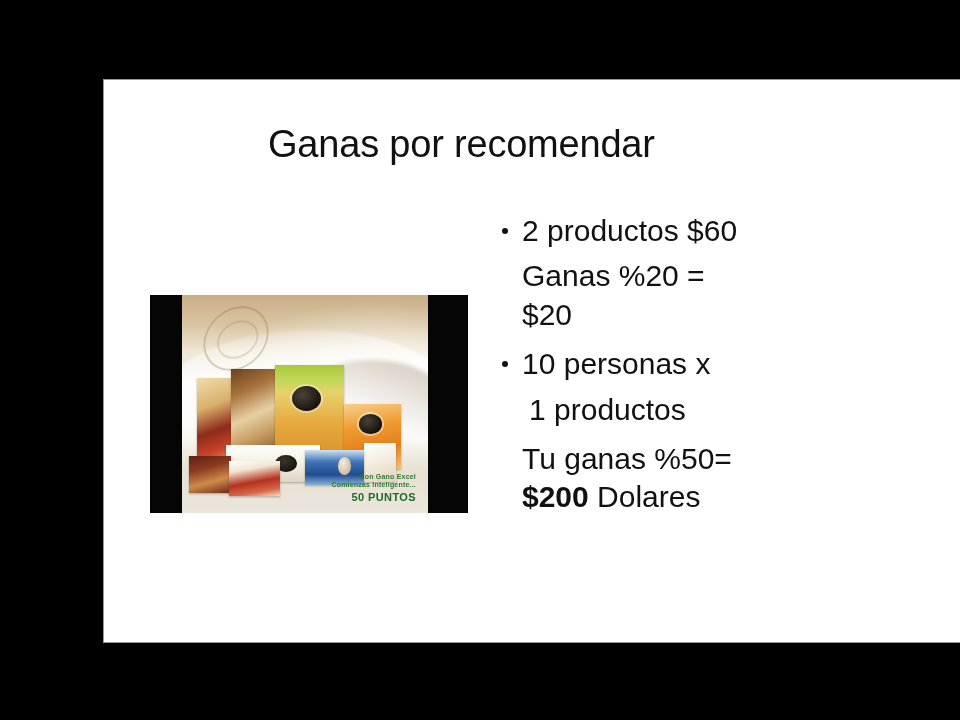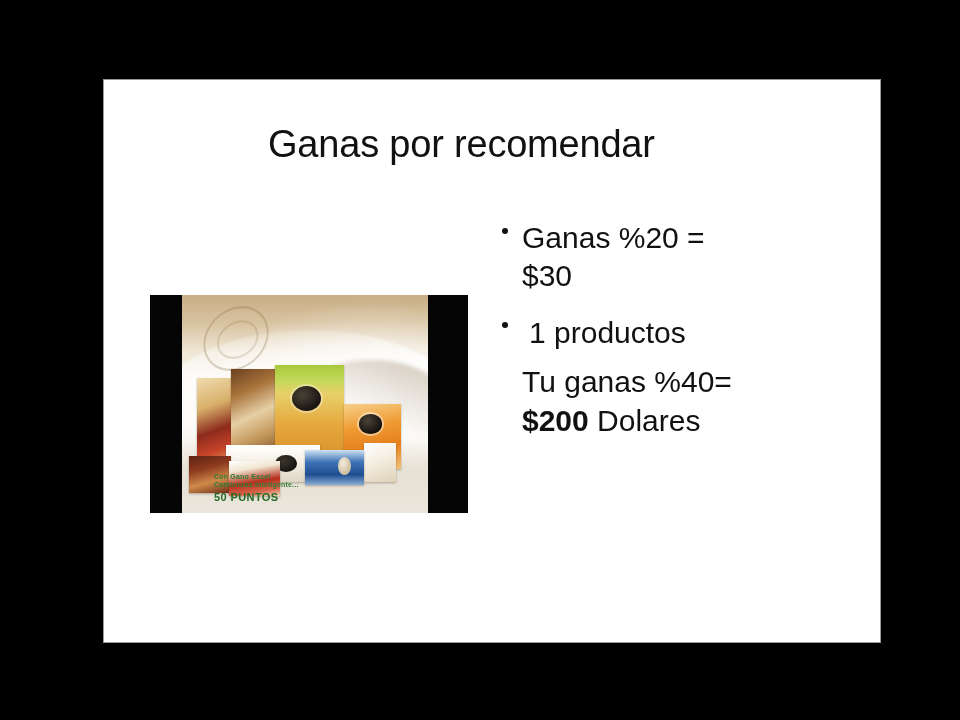--- a/index.html
+++ b/index.html
@@ -14,21 +14,21 @@
     background: #000000;
     overflow: hidden;
     font-family: "Liberation Sans", sans-serif;
   }
 
   
   #slide {
     position: absolute;
     left: 104px;
     top: 80px;
-    width: 776px;
+    width: 856px;
     height: 562px;
     background: #ffffff;
     box-shadow: 0 0 0 1px #9a9a9a;
     overflow: hidden;
   }
 
   
   #slide-title {
     position: absolute;
     left: 164px;
@@ -263,21 +263,21 @@
     left: 19%; bottom: 8%;
     width: 21%; height: 16%;
     background: linear-gradient(170deg, #ffffff 0%, #f0e6d2 26%, #b5311f 58%, #d8664a 82%, #f2ddc0 100%);
   }
 
   
   #caption {
     position: absolute;
     left: 0; right: 12px;
     bottom: 4%;
-    text-align: left;
+    text-align: right;
     z-index: 5;
     line-height: 1.22;
     margin-left: 32px;
   }
   #caption .cap1,
   #caption .cap2 {
     font-size: 7px;
     font-weight: 700;
     color: #2f7a34;
     letter-spacing: 0.2px;
@@ -296,48 +296,50 @@
 <div id="stage">
 
   <div id="slide">
 
     <div id="slide-title">Ganas por recomendar</div>
 
     <div id="body-col">
 
       <div class="line bulleted">
         <span class="dot"></span>
+        <span>2 productos $60</span>
       </div>
 
       <div class="gap-sm"></div>
 
       <div class="line cont">
         <span>Ganas %20 =</span>
       </div>
 
       <div class="line cont">
-        <span>$30</span>
+        <span>$20</span>
       </div>
 
       <div class="gap-md"></div>
 
       <div class="line bulleted">
         <span class="dot"></span>
+        <span>10 personas x</span>
       </div>
 
       <div class="gap-sm"></div>
 
       <div class="line cont-indent">
         <span>1 productos</span>
       </div>
 
       <div class="gap-md"></div>
 
       <div class="line cont">
-        <span>Tu ganas %40=</span>
+        <span>Tu ganas %50=</span>
       </div>
 
       <div class="line cont">
         <span class="bold">$200</span><span> Dolares</span>
       </div>
 
     </div>
 
     <div id="picture">
 

